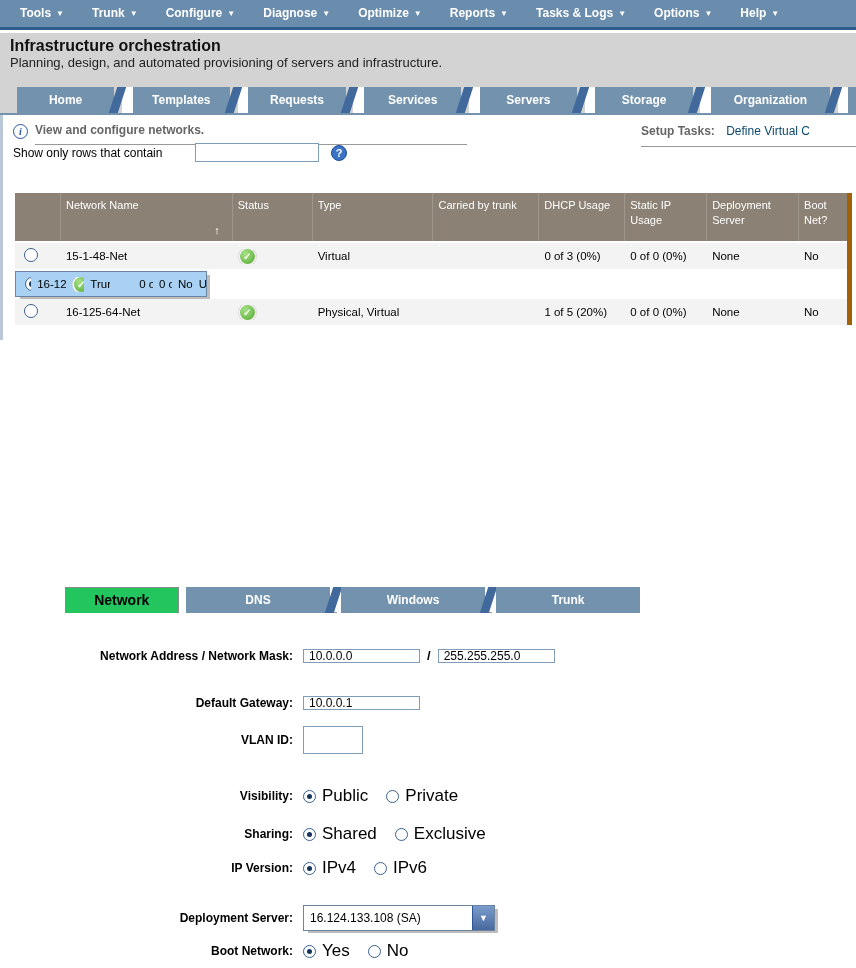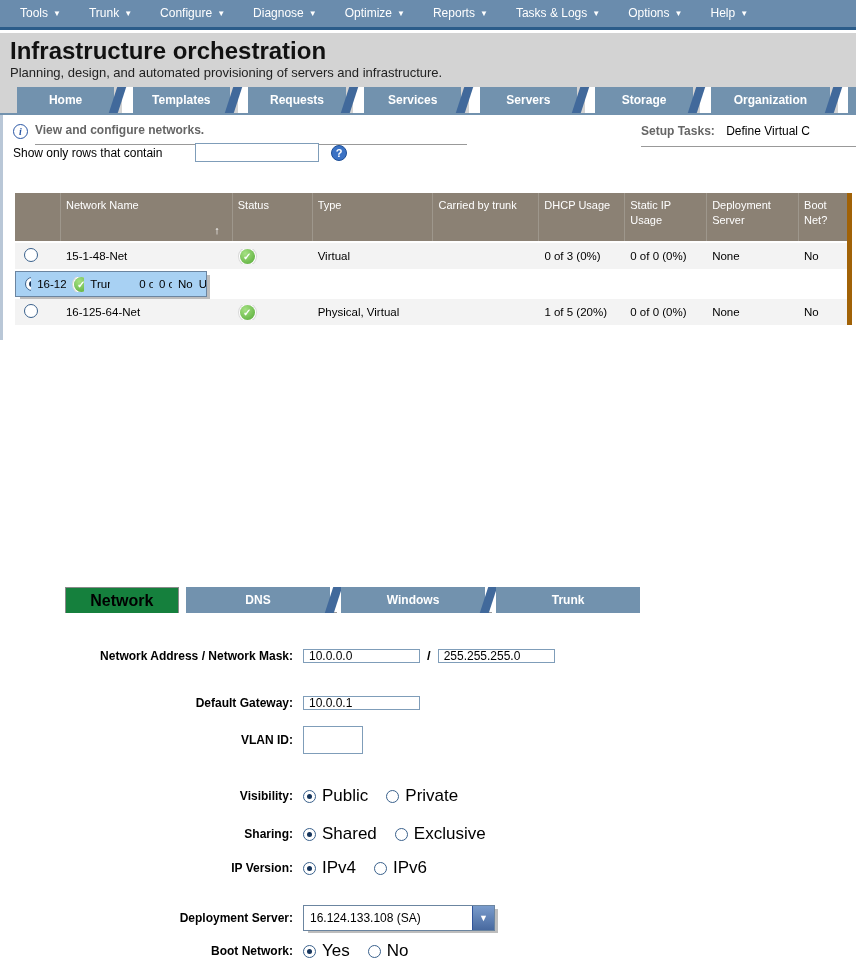--- a/index.html
+++ b/index.html
@@ -3,28 +3,28 @@
 <meta charset="utf-8">
 <style>
   * { box-sizing: border-box; margin: 0; padding: 0; }
   body { background:#fff; font-family:"Liberation Sans", sans-serif; }
   #screen { position:relative; width:856px; height:968px; background:#fff; overflow:hidden; }
 
   
   .menubar { position:absolute; top:0; left:0; width:856px; height:30px;
              background:#6a8cad; border-bottom:3px solid #2b5c8a;
              display:flex; align-items:center; padding-left:6px; }
-  .menu-item { color:#fff; font-size:12px; font-weight:normal; padding:0 14px;
+  .menu-item { color:#fff; font-size:12px; font-weight:bold; padding:0 14px;
                line-height:27px; white-space:nowrap; cursor:default; }
   .menu-item .dd { font-size:8px; margin-left:5px; vertical-align:1px; }
 
   
   .pagehead { position:absolute; top:33px; left:0; width:856px; height:54px;
               background:#d3d3d3; padding:4px 0 0 10px; }
-  .pagehead h1 { font-size:24px; font-weight:bold; color:#111; letter-spacing:0; }
+  .pagehead h1 { font-size:16px; font-weight:bold; color:#111; letter-spacing:0; }
   .pagehead .sub { font-size:13px; color:#222; }
 
   
   .maintabs { position:absolute; top:87px; left:0; width:856px; height:26px;
               background:#d3d3d3; display:flex; padding-left:17px; overflow:hidden; }
   .mtab { position:relative; width:100px; height:26px; background:#7292ae; color:#fff;
           font-size:12px; font-weight:bold; text-align:center; line-height:26px; }
   .slant { width:9px; height:26px; background:#41699b; transform:skewX(-18deg); margin-left:-1px; }
   .tgap { width:11px; height:26px; background:#fff; }
   .mtab-partial { width:8px; height:26px; background:#7292ae; }
@@ -36,21 +36,21 @@
   .info-row { position:absolute; top:8px; left:10px; display:flex; align-items:flex-start; }
   .info-icon { width:15px; height:15px; border:1px solid #2a57a5; border-radius:50%;
                color:#2a57a5; font-size:10px; font-weight:bold; font-style:italic;
                font-family:"Liberation Serif", serif; display:flex; align-items:center;
                justify-content:center; margin-right:7px; margin-top:1px; }
   .info-msg { width:432px; font-size:12px; font-weight:bold; color:#666;
               border-bottom:1px solid #999; padding-bottom:7px; }
   .setup { position:absolute; top:9px; left:638px; width:218px; border-bottom:1px solid #999;
            padding-bottom:8px; white-space:nowrap; overflow:hidden; font-size:12px; }
   .setup .lbl { font-weight:bold; color:#666; }
-  .setup a { color:#000000; text-decoration:none; margin-left:8px; }
+  .setup a { color:#0c4a6e; text-decoration:none; margin-left:8px; }
   .filter-row { position:absolute; top:28px; left:10px; display:flex; align-items:center; }
   .filter-row label { font-size:12px; color:#000; width:182px; }
   .filter-input { width:124px; height:19px; border:1px solid #7f9db9; font-size:12px; padding:0 3px; }
   .help-icon { width:16px; height:16px; border-radius:50%; background:#3b72c4;
                border:1px solid #1d4e96; color:#fff; font-size:11px; font-weight:bold;
                display:flex; align-items:center; justify-content:center; margin-left:12px; }
 
   
   .nettable { position:absolute; top:78px; left:12px; width:837px; border-right:5px solid #a16207; }
   .thead { display:flex; height:48px; background:#8b8174; }
@@ -71,22 +71,22 @@
         background:radial-gradient(circle at 35% 30%, #a5e183, #54a934);
         box-shadow:0 0 0 1px #fff, 0 0 0 2px #d9d9d9;
         color:#fff; font-size:10px; font-weight:bold; line-height:15px;
         display:flex; align-items:center; justify-content:center; margin-left:2px; }
 
   
   .detail { position:absolute; top:587px; left:0; width:856px; height:381px; background:#fff; }
   .dtabs { position:absolute; top:0; left:65px; width:575px; height:26px; overflow:hidden; }
   .dtabs .underline { position:absolute; bottom:0; left:0; right:0; height:1px; background:#9a9a9a; }
   .dtabwrap { position:relative; display:flex; height:26px; }
-  .dtab-active { width:120px; height:26px; background:#15803d; border:1px solid #8a8a8a;
-                 border-bottom:none; color:#000; font-size:16px; font-weight:bold;
+  .dtab-active { width:120px; height:26px; background:#22c55e; border:1px solid #8a8a8a;
+                 border-bottom:none; color:#000; font-size:14px; font-weight:bold;
                  text-align:center; line-height:25px; position:relative; z-index:2; }
   .dgap { width:8px; height:26px; background:#fff; position:relative; z-index:0; }
   .dgap4 { width:4px; }
   .dtab { width:152px; height:26px; background:#7292ae; color:#fff; font-size:12px;
           font-weight:bold; text-align:center; line-height:26px; position:relative; z-index:1; }
   .dslant { position:relative; z-index:1; }
 
   
   .frow { position:absolute; left:0; width:700px; display:flex; align-items:center; }
   .flabel { width:293px; text-align:right; font-size:12px; font-weight:bold; color:#000;

